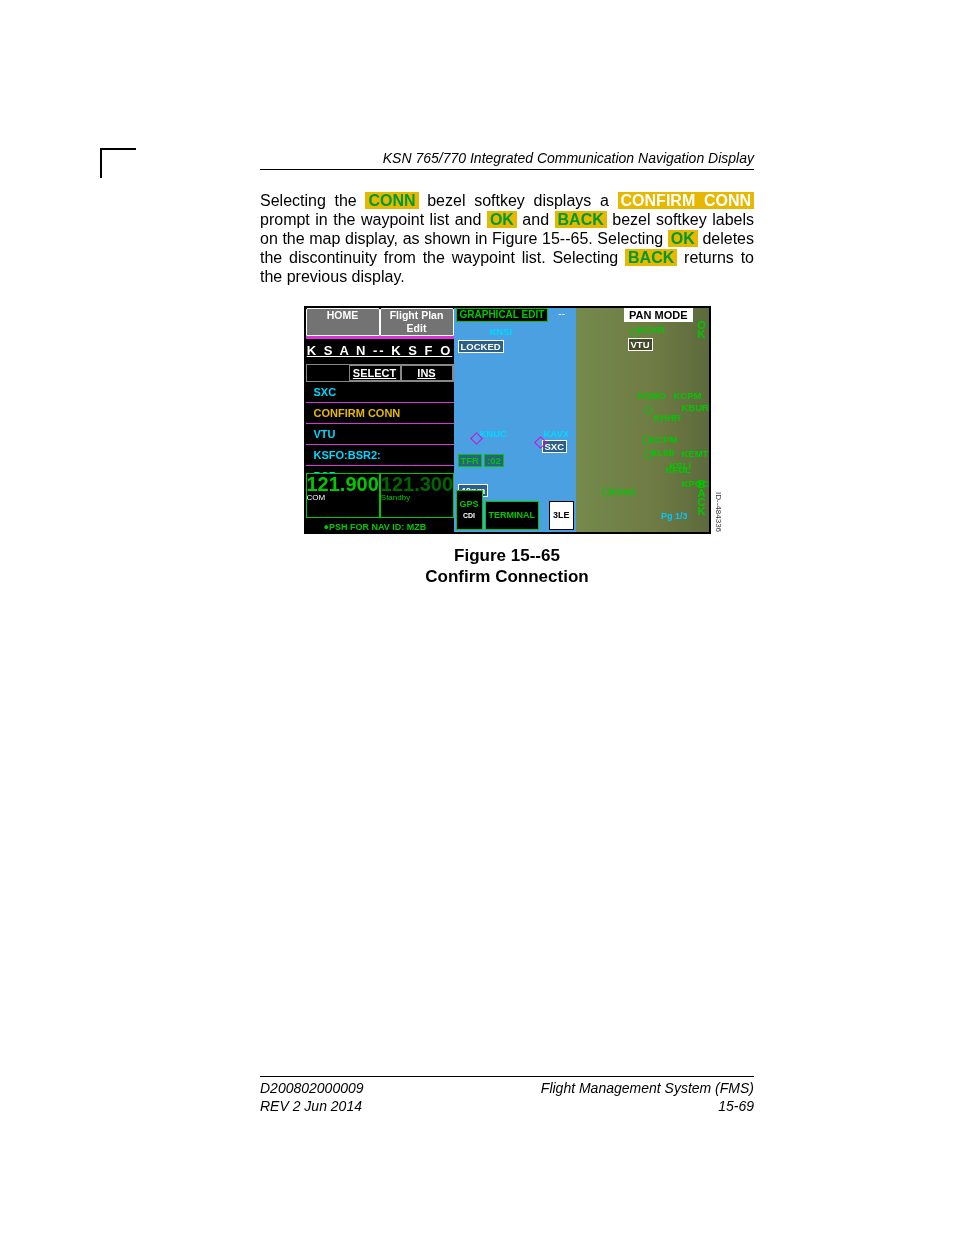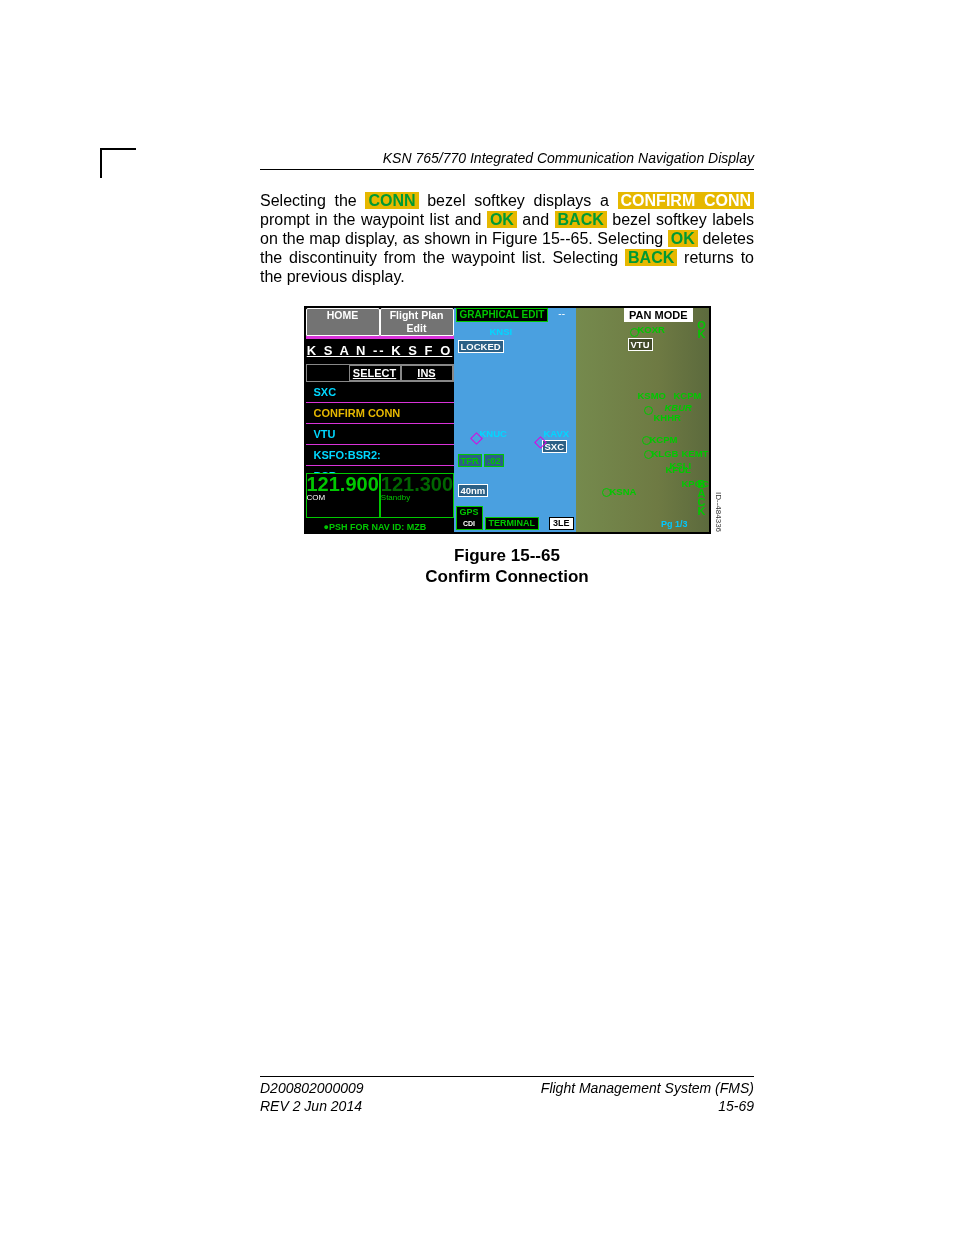--- a/index.html
+++ b/index.html
@@ -222,21 +222,21 @@
     position: absolute;
     bottom: 0; left: 0; right: 0;
     display: flex;
     gap: 2px;
     padding: 1px 2px 2px 2px;
     align-items: flex-end;
   }
   .map-bottom .tag {
     font-size: 9px;
     font-weight: bold;
-    padding: 0 3px;
+    padding: 8px 3px;
     line-height: 11px;
     align-items: center;
   }
   .gps-box { border:1px solid #00c800; color:#00c800; background:#000; display:flex; flex-direction:column; align-items:center; }
   .gps-box .sub { font-size:7px; color:#fff; }
   .term-box { border:1px solid #00c800; color:#00c800; background:#000; }
   .ble-box { border:1px solid #000; background:#fff; color:#000; margin-left:8px; }
   .pg-box { color:#00c8ff; font-weight:bold; font-size:10px; margin-left:auto; margin-right:16px; }
   .id-label {
     position: absolute;
@@ -321,28 +321,28 @@
       <div class="ok-bar">OK</div>
       <div class="back-bar">BACK</div>
 
       <span class="map-label map-box" style="top:32px; left:4px;">LOCKED</span>
       <span class="map-label lcyan" style="top:18px; left:36px;">KNSI</span>
       <span class="map-label lcyan" style="top:120px; left:26px;">KNUC</span>
       <span class="map-label lcyan" style="top:120px; left:90px;">KAVX</span>
       <span class="map-label map-box" style="top:132px; left:88px;">SXC</span>
       <span class="map-label lgreen" style="top:16px; left:184px;">KOXR</span>
       <span class="map-label map-box" style="top:30px; left:174px;">VTU</span>
-      <span class="map-label lgreen" style="top:140px; left:198px;">KLGB</span>
+      <span class="map-label lgreen" style="top:140px; left:198px;font-family:Liberation Mono, monospace;">KLGB</span>
       <span class="map-label lgreen" style="top:126px; left:196px;">KCPM</span>
       <span class="map-label lgreen" style="top:140px; left:228px;">KEMT</span>
       <span class="map-label lgreen" style="top:178px; left:156px;">KSNA</span>
       <span class="map-label lgreen" style="top:156px; left:212px;">KFUL</span>
       <span class="map-label lgreen" style="top:152px; left:190px;padding-left:26px;">KSLI</span>
       <span class="map-label lgreen" style="top:104px; left:200px;">KHHR</span>
-      <span class="map-label lgreen" style="top:94px; left:211px;font-style:italic;">KBUR</span>
+      <span class="map-label lgreen" style="top:94px; left:228px;">KBUR</span>
       <span class="map-label lgreen" style="top:82px; left:220px;">KCPM</span>
       <span class="map-label lgreen" style="top:82px; left:184px;">KSMO</span>
       <span class="map-label lgreen" style="top:170px; left:228px;">KPOC</span>
 
       <span class="map-wp-dia" style="top:126px; left:18px;"></span>
       <span class="map-wp-dia" style="top:130px; left:82px;"></span>
       <span class="map-wp-cir" style="top:20px; left:176px;"></span>
       <span class="map-wp-cir" style="top:98px; left:190px;"></span>
       <span class="map-wp-cir" style="top:128px; left:188px;"></span>
       <span class="map-wp-cir" style="top:142px; left:190px;"></span>

